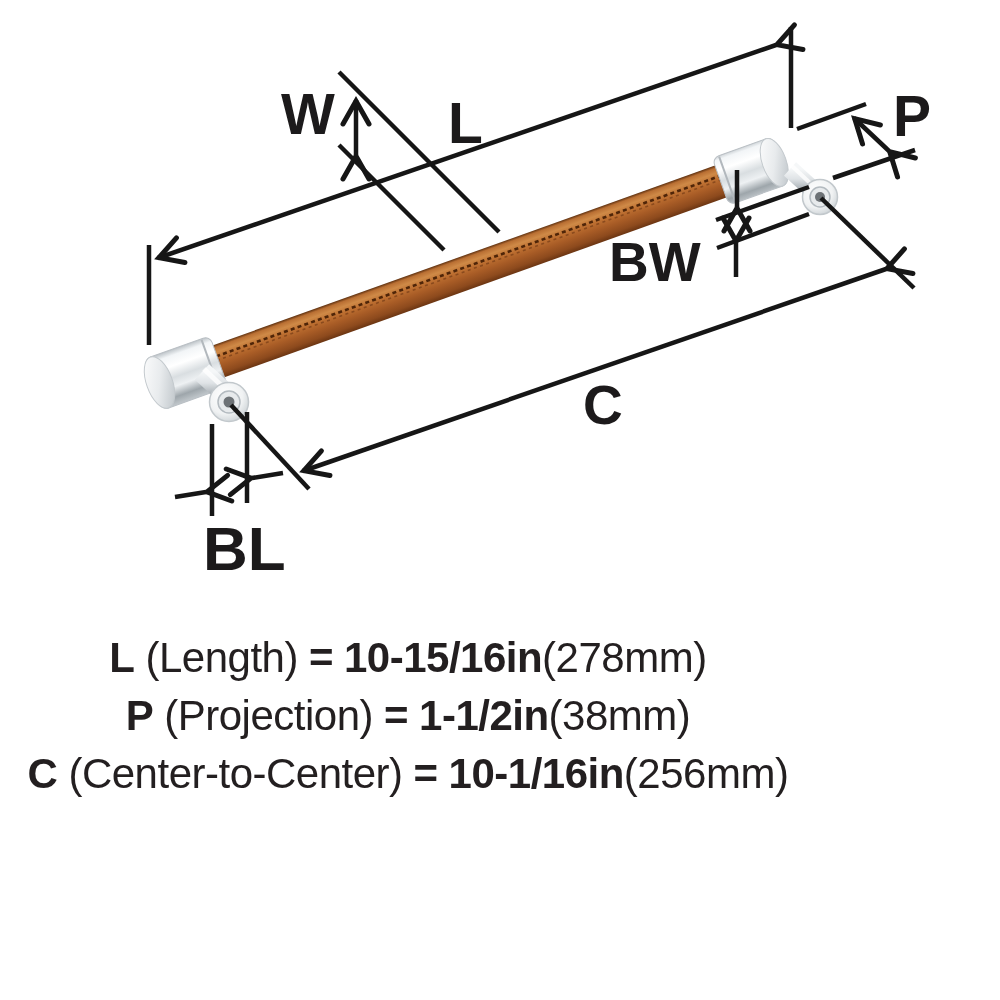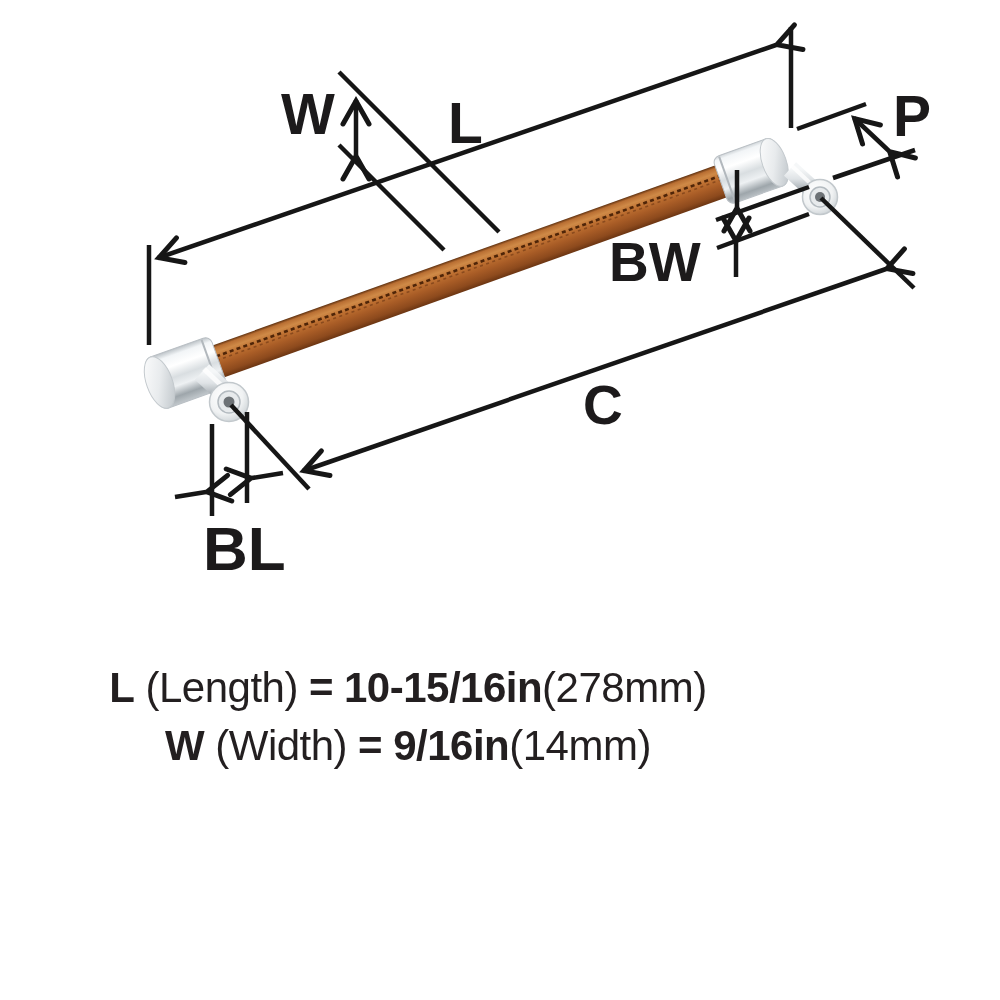--- a/index.html
+++ b/index.html
@@ -7,21 +7,21 @@
     position:relative;width:1000px;height:1000px;background:#ffffff;overflow:hidden;
     font-family:"Liberation Sans", sans-serif;
   }
   .diagram-svg{position:absolute;left:0;top:0;}
   .dim-label{
     font-family:"Liberation Sans", sans-serif;
     font-weight:bold;
     fill:#1c1a1b;
   }
   .specs{
-    position:absolute;left:0;top:659px;width:816px;
+    position:absolute;left:0;top:629px;width:816px;
     text-align:center;color:#231f20;
   }
   .spec-row{
     height:58px;line-height:58px;font-size:42px;letter-spacing:-0.5px;
     white-space:nowrap;
   }
   .spec-row .sym,.spec-row .eq,.spec-row .val{font-weight:700;}
   .spec-row .sym{margin-right:11px;}
   .spec-row .nm{margin-right:11px;font-weight:400;}
   .spec-row .eq{margin-right:11px;}
@@ -148,17 +148,20 @@
     <text class="dim-label" x="609" y="281" font-size="55">BW</text>
     <text class="dim-label" x="583" y="424" font-size="55">C</text>
     <text class="dim-label" x="203" y="570" font-size="62">BL</text>
   </svg>
 
   <div class="specs">
     <div class="spec-row">
       <span class="sym">L</span><span class="nm">(Length)</span><span class="eq">=</span><span class="val">10-15/16in</span><span class="met">(278mm)</span>
     </div>
     <div class="spec-row">
-      <span class="sym">W</span><span class="nm">(Width)</span><span class="eq">=</span><span class="val">9/16in</span><span class="met">(14mm)</span>
+      <span class="sym">P</span><span class="nm">(Projection)</span><span class="eq">=</span><span class="val">1-1/2in</span><span class="met">(38mm)</span>
+    </div>
+    <div class="spec-row">
+      <span class="sym">C</span><span class="nm">(Center-to-Center)</span><span class="eq">=</span><span class="val">10-1/16in</span><span class="met">(256mm)</span>
     </div>
   </div>
 
 </div>
 
 </body></html>

